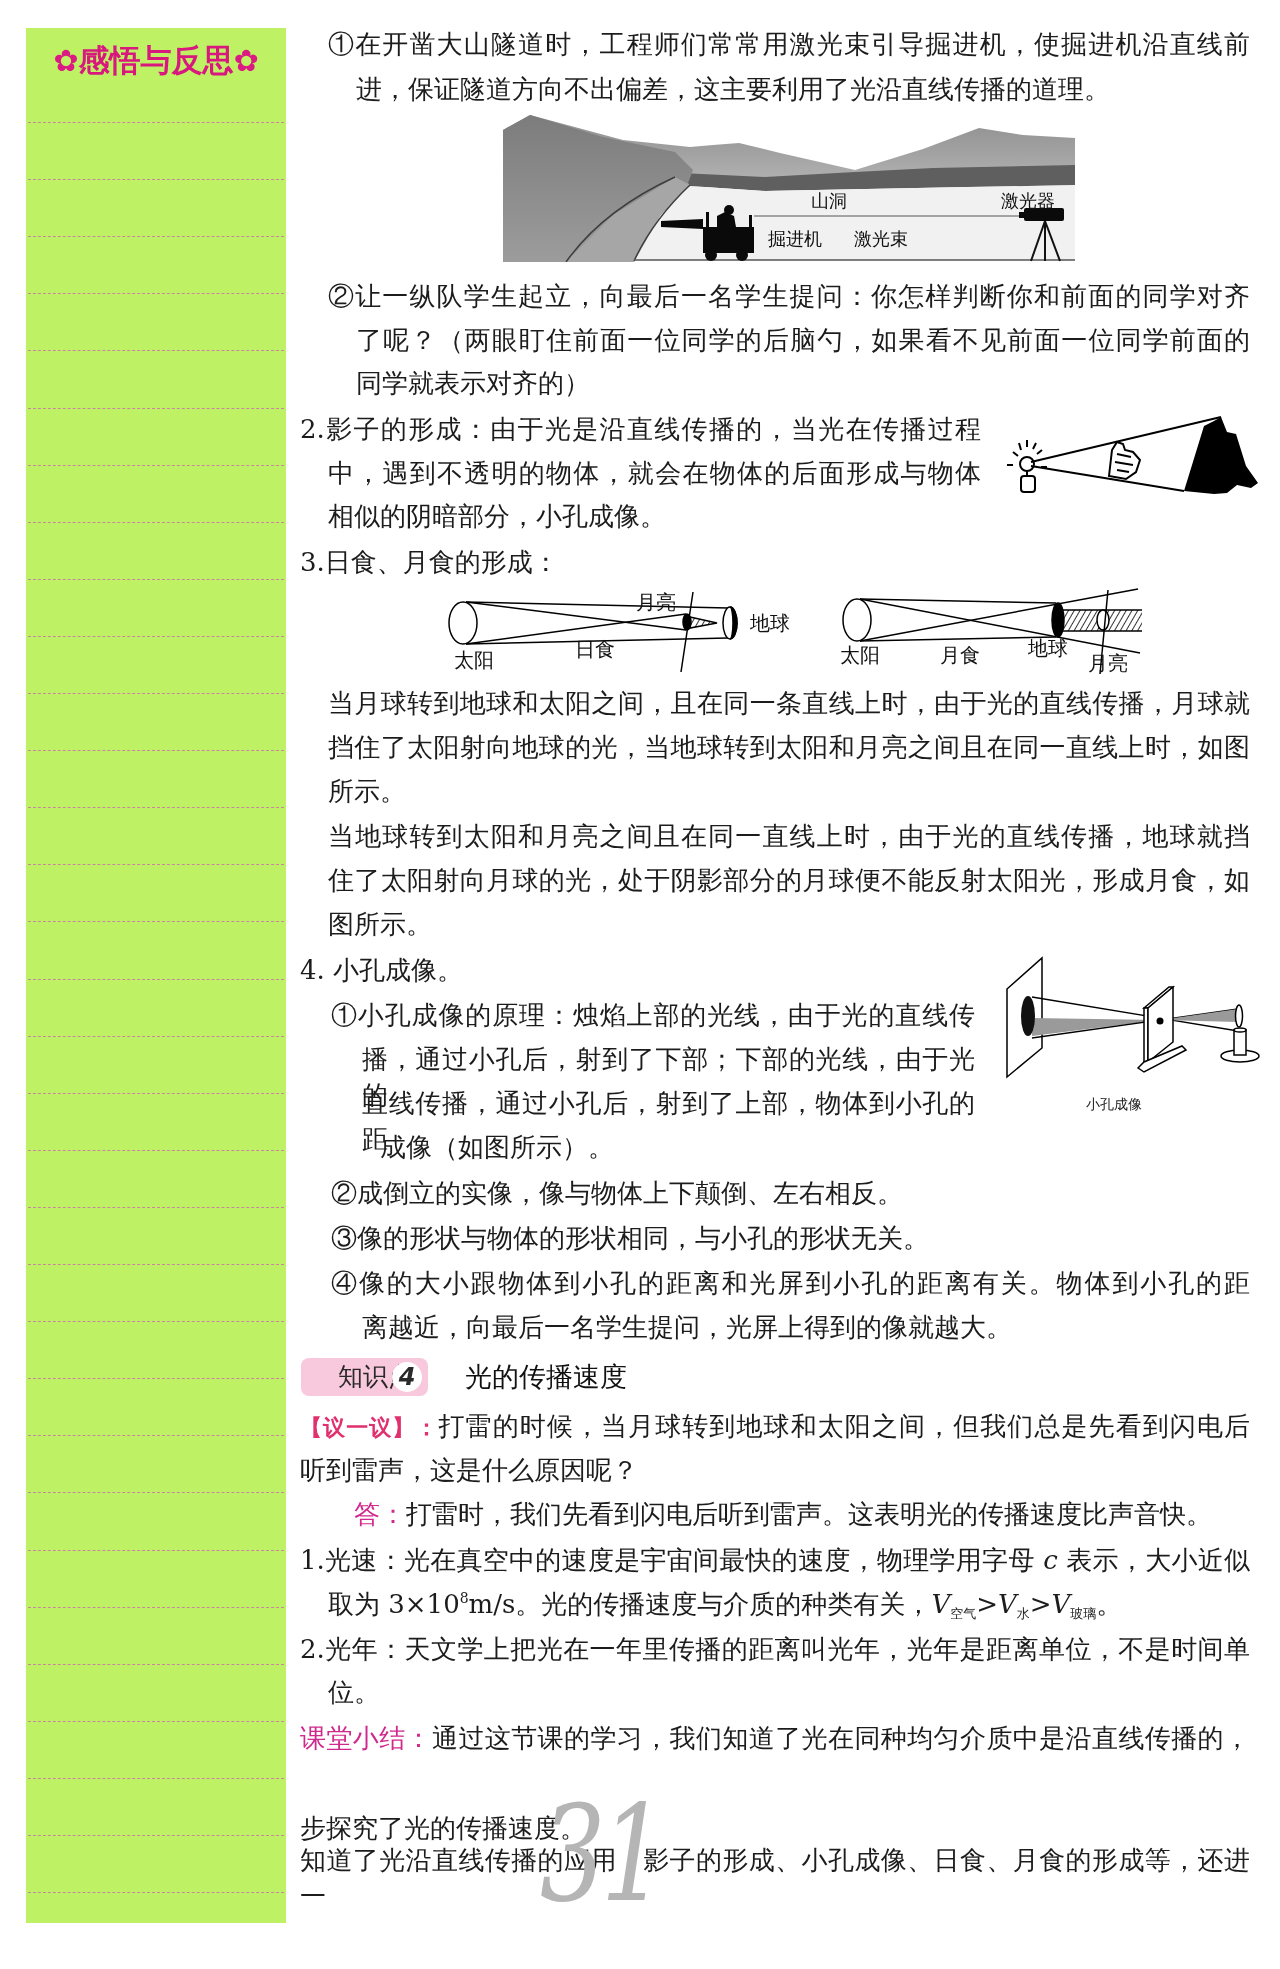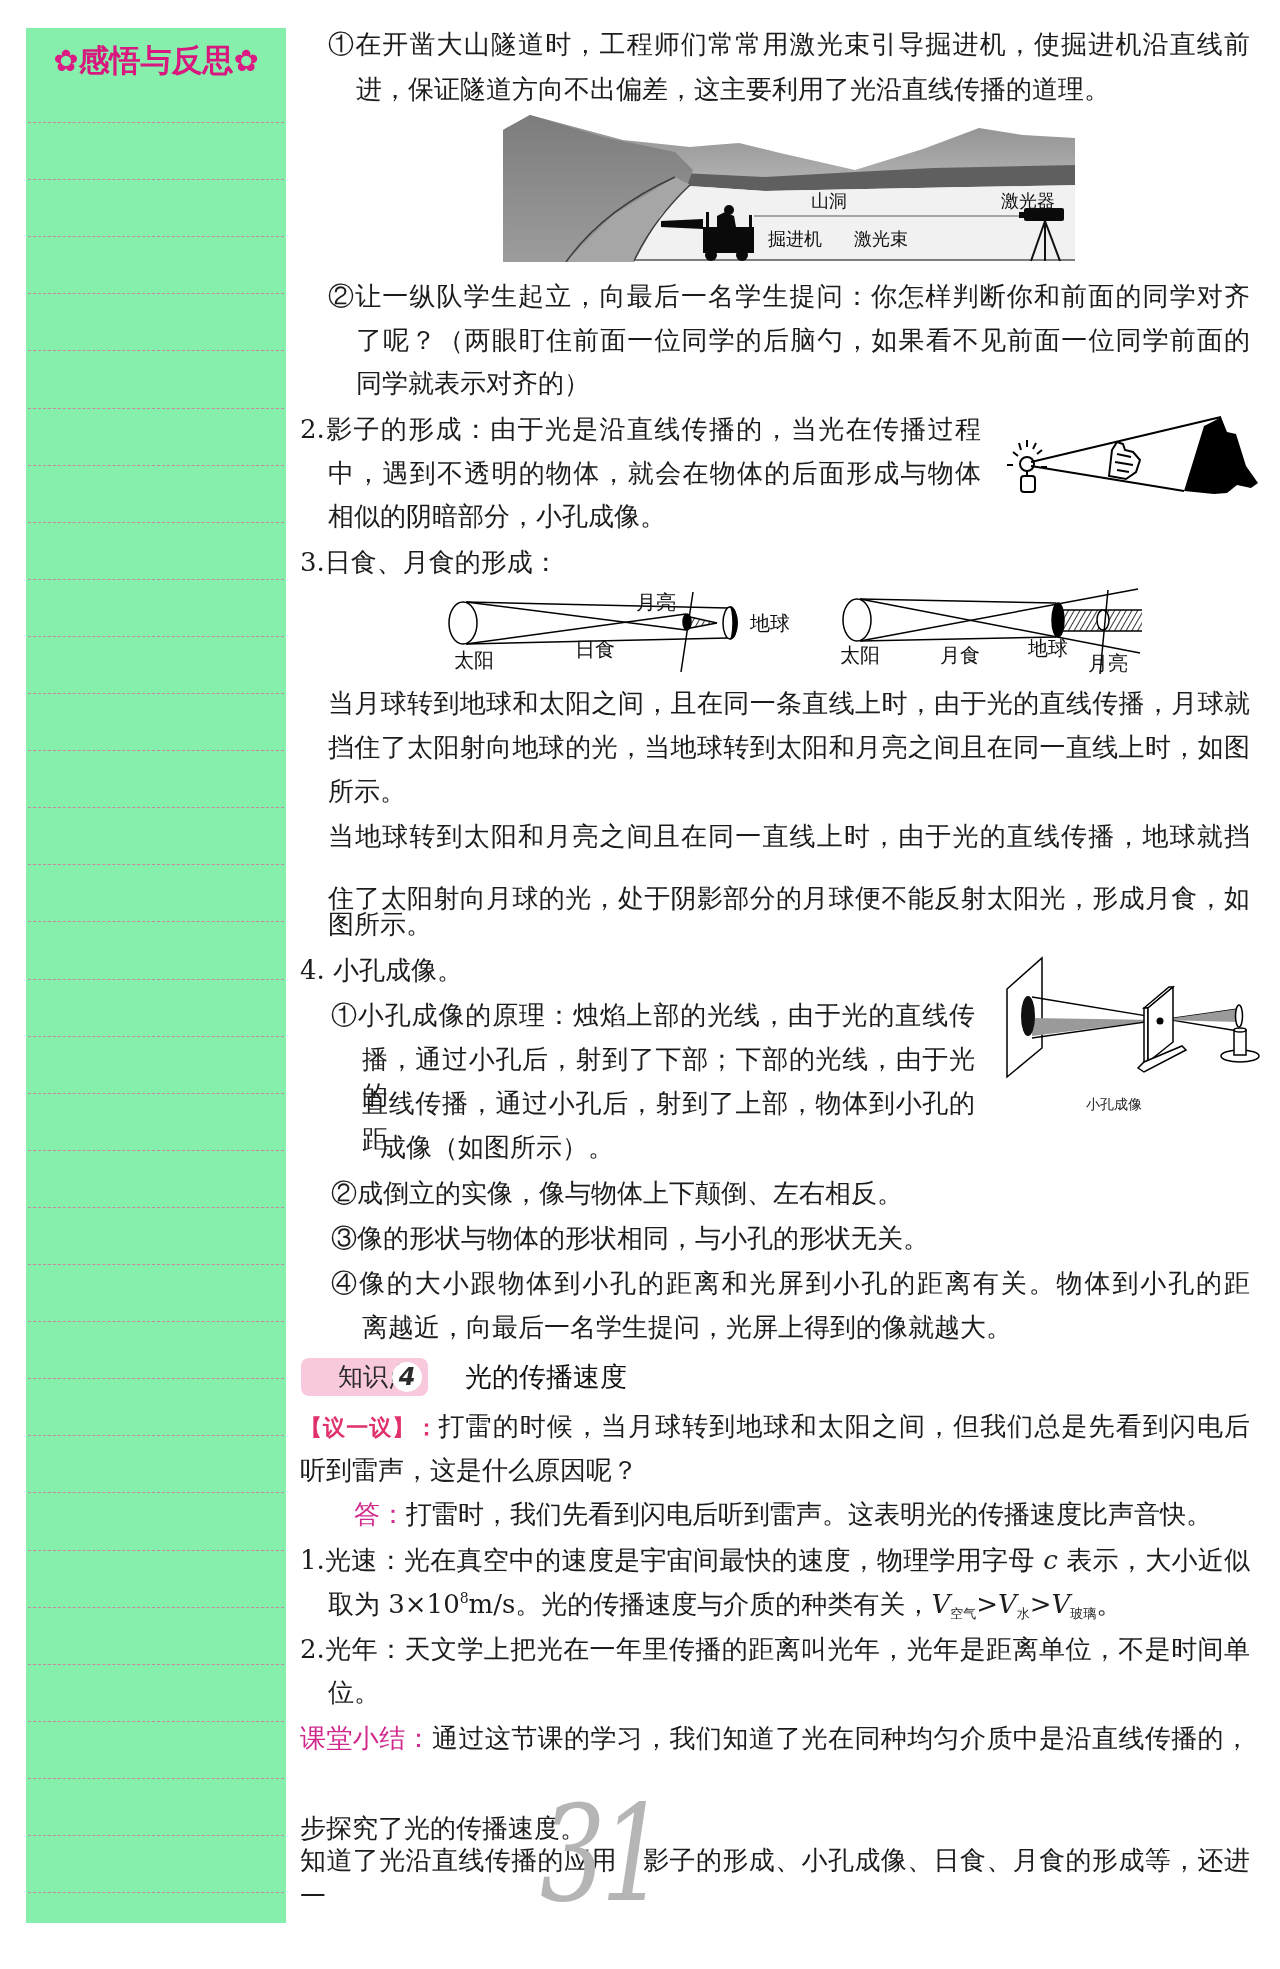--- a/index.html
+++ b/index.html
@@ -4,21 +4,21 @@
 <style>
   html, body { margin: 0; padding: 0; }
   body {
     width: 1280px; height: 1969px; position: relative; overflow: hidden;
     background: #ffffff; color: #1c1c1c;
     font-family: "DejaVu Serif", "Liberation Serif", serif;
   }
   
   .panel {
     position: absolute; left: 26px; top: 28px; width: 260px; height: 1895px;
-    background: #86efac;
+    background: #bef264;
   }
   .panel-title {
     position: absolute; left: 0; top: 12px; width: 260px; height: 40px;
     line-height: 40px; text-align: center; white-space: nowrap;
     font-family: "DejaVu Sans", "Liberation Sans", sans-serif;
     font-weight: bold; font-size: 31px; color: #d8187f; letter-spacing: 0px;
   }
   .panel-title .flower { font-size: 30px; color: #dc1a84; }
   .nl {
     position: absolute; left: 2px; right: 2px; height: 0;
@@ -228,21 +228,21 @@
   <text x="420" y="74" font-size="20" text-anchor="middle">太阳</text>
   <text x="520" y="74" font-size="20" text-anchor="middle">月食</text>
   <text x="608" y="67" font-size="20" text-anchor="middle">地球</text>
   <text x="668" y="82" font-size="20" text-anchor="middle">月亮</text>
 </svg>
 
 <div class="ln j" style="left:328px;top:685px;width:922px">当月球转到地球和太阳之间，且在同一条直线上时，由于光的直线传播，月球就</div>
 <div class="ln j" style="left:328px;top:729px;width:922px">挡住了太阳射向地球的光，当地球转到太阳和月亮之间且在同一直线上时，如图</div>
 <div class="ln" style="left:328px;top:773px">所示。</div>
 <div class="ln j" style="left:328px;top:818px;width:922px">当地球转到太阳和月亮之间且在同一直线上时，由于光的直线传播，地球就挡</div>
-<div class="ln j" style="left:328px;top:880px;width:922px">住了太阳射向月球的光，处于阴影部分的月球便不能反射太阳光，形成月食，如</div>
+<div class="ln j" style="left:328px;top:862px;width:922px">住了太阳射向月球的光，处于阴影部分的月球便不能反射太阳光，形成月食，如</div>
 <div class="ln" style="left:328px;top:906px">图所示。</div>
 
 <div class="ln" style="left:300px;top:952px">4. 小孔成像。</div>
 <div class="ln j" style="left:331px;top:997px;width:644px">①小孔成像的原理：烛焰上部的光线，由于光的直线传</div>
 <div class="ln j" style="left:362px;top:1041px;width:613px">播，通过小孔后，射到了下部；下部的光线，由于光的</div>
 <div class="ln j" style="left:362px;top:1085px;width:613px">直线传播，通过小孔后，射到了上部，物体到小孔的距</div>
 <div class="ln" style="left:380px;top:1129px">成像（如图所示）。</div>
 
 <svg class="fig" style="left:1000px;top:950px" width="260" height="132" viewBox="0 0 260 132">
   <polygon points="7,39 42,8 42,98 7,127" fill="#fff" stroke="#000" stroke-width="1.5"></polygon>

